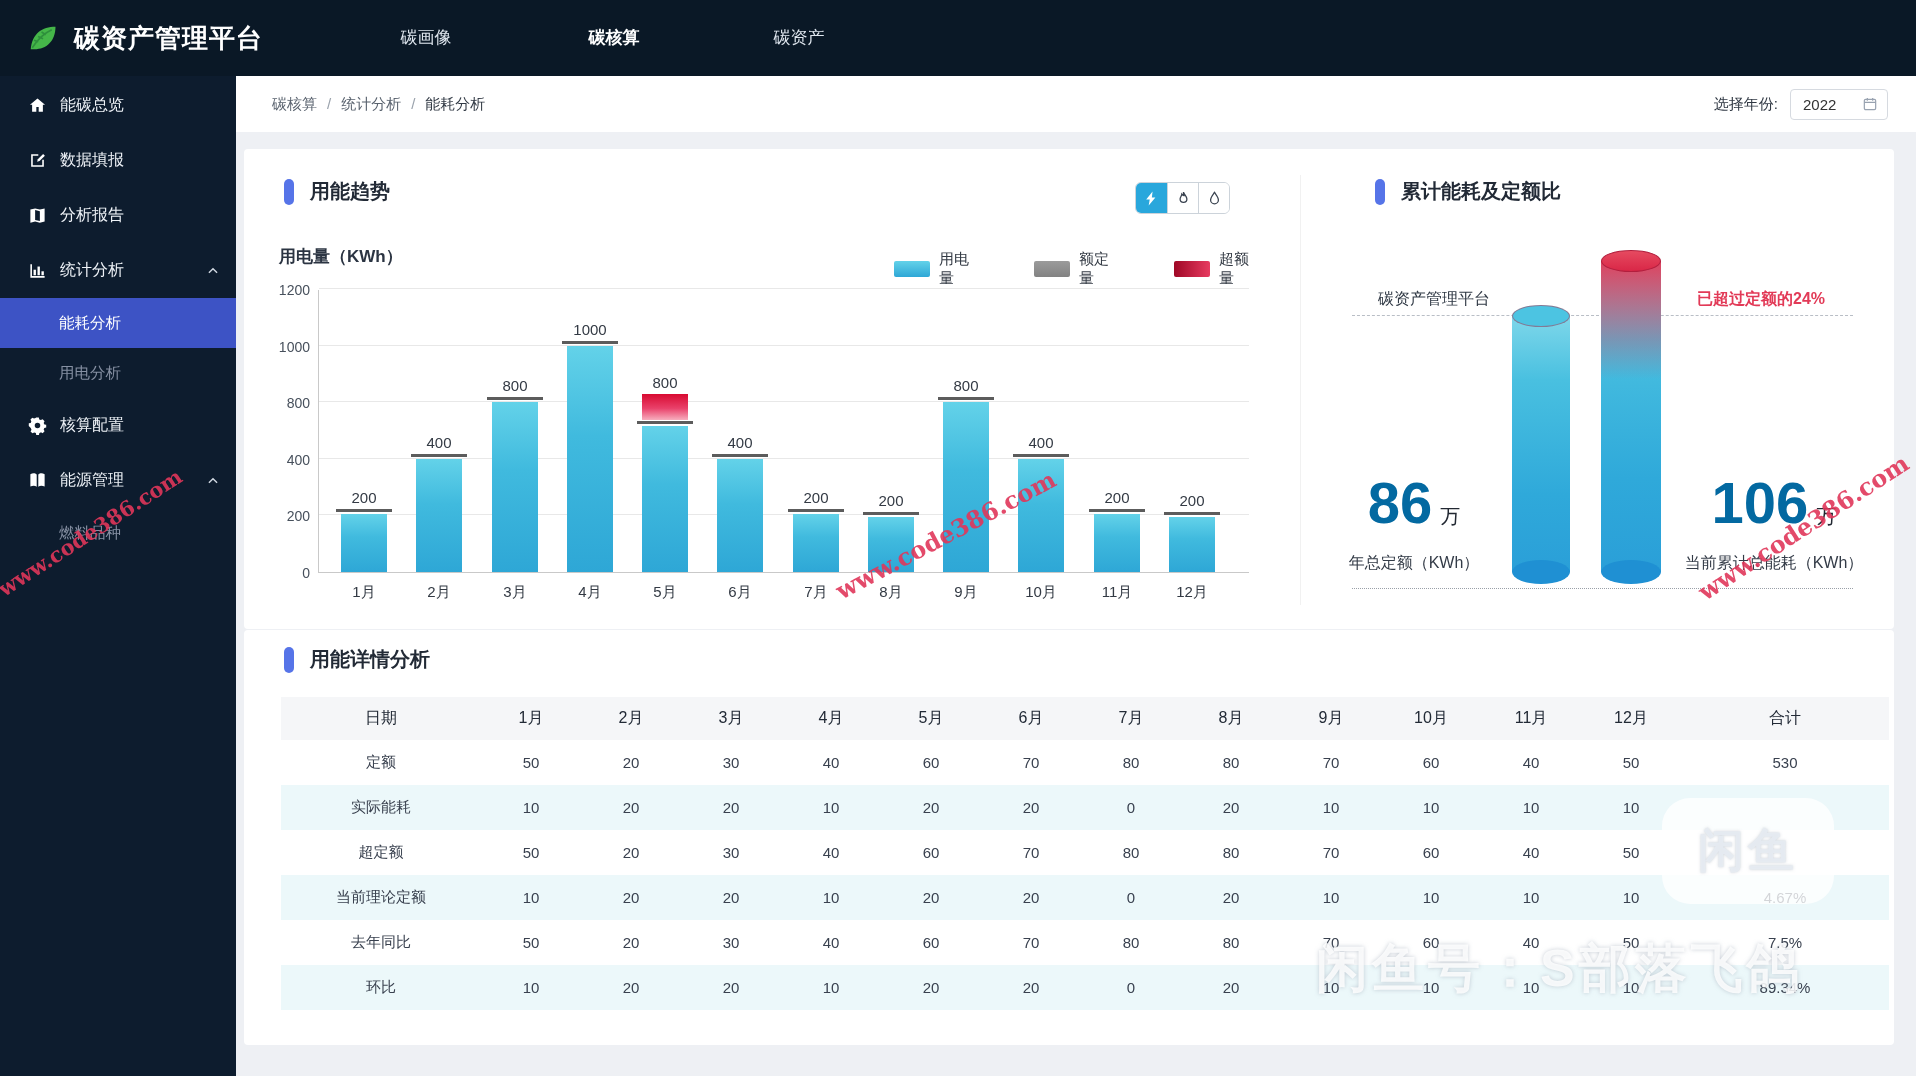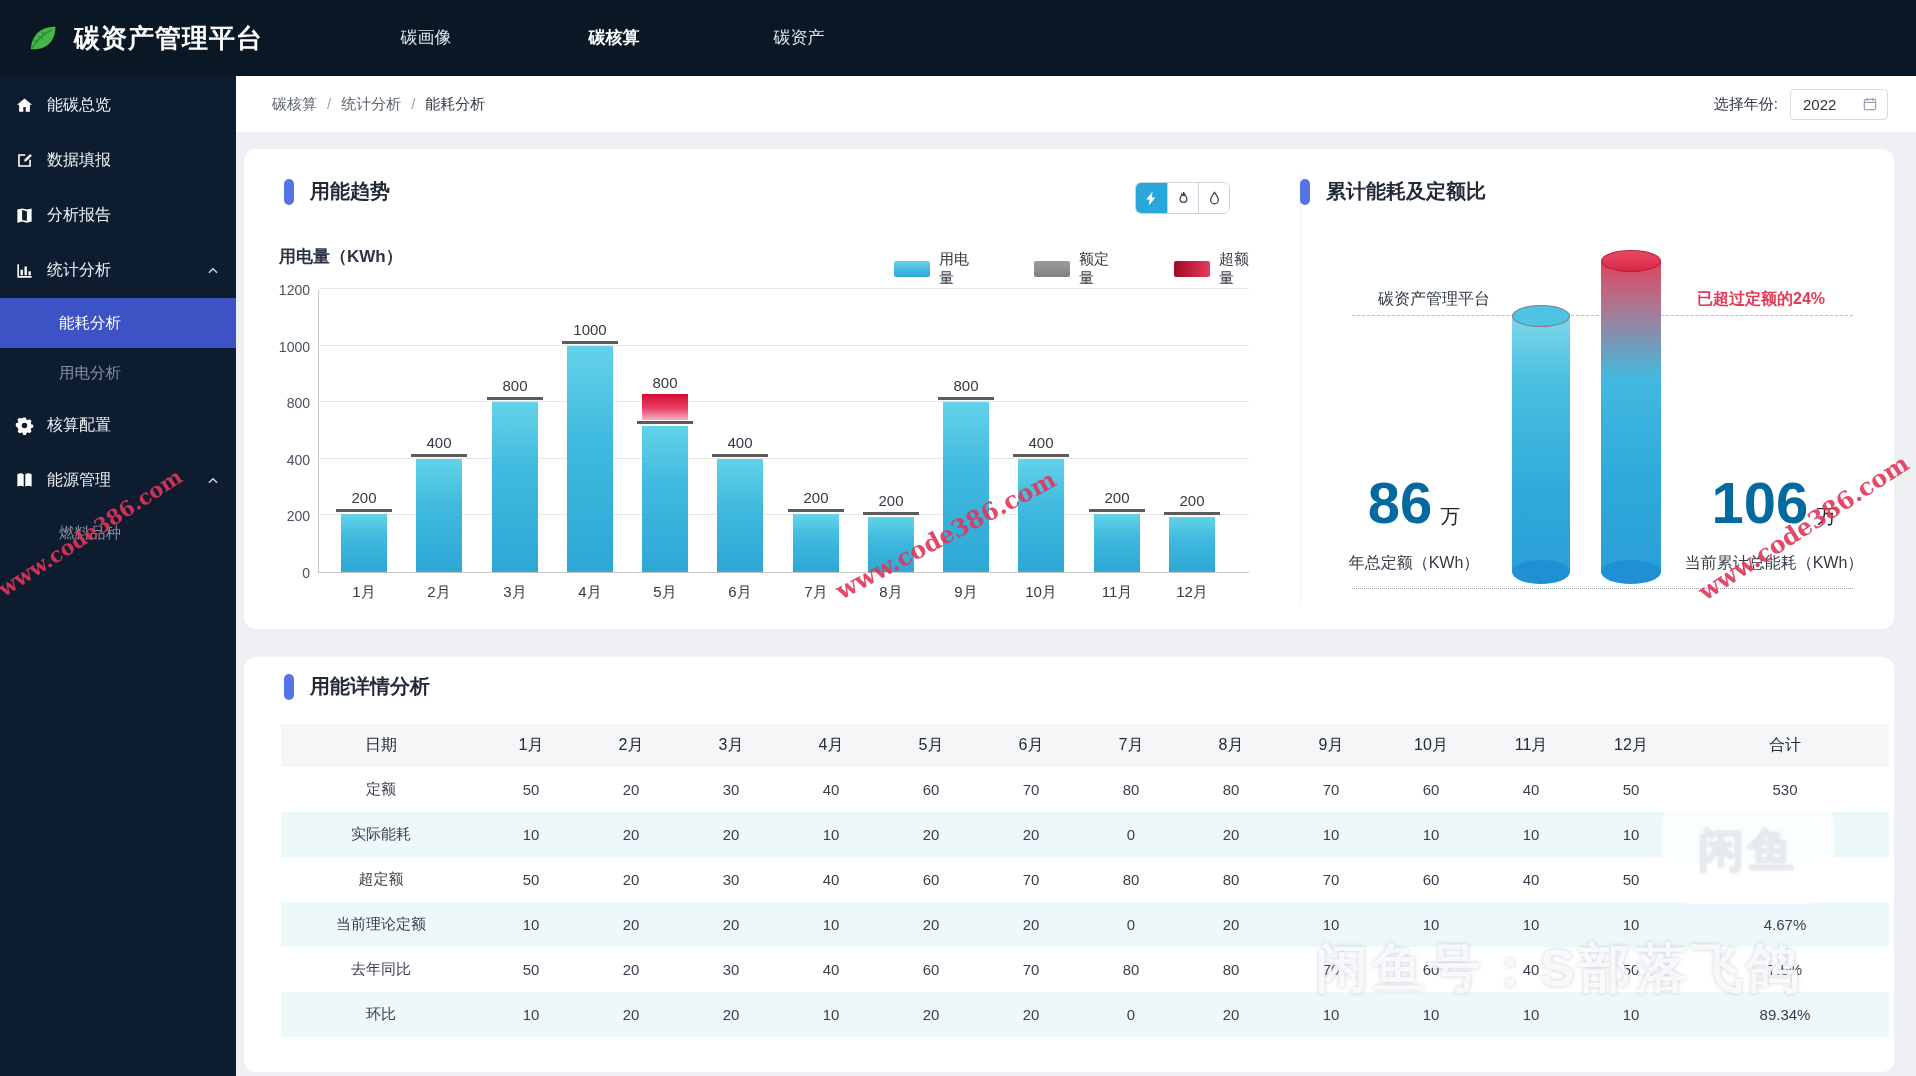--- a/index.html
+++ b/index.html
@@ -9,43 +9,43 @@
     font-family:"Liberation Sans", sans-serif;
   }
   
   .topbar { position:absolute; left:0; top:0; width:1916px; height:76px; background:#0a1826; z-index:6; display:flex; align-items:center; }
   .logo { margin-left:24px; display:flex; }
   .app-title { color:#ffffff; font-size:26px; font-weight:700; margin-left:14px; letter-spacing:1px; }
   .nav-item { position:absolute; top:0; height:76px; line-height:76px; width:96px; text-align:center; font-size:17px; color:#dfe6ee; cursor:pointer; }
   .nav-item.active { color:#ffffff; font-weight:700; }
   
   .sidebar { position:absolute; left:0; top:76px; width:236px; height:1000px; background:#0d1c2e; padding-top:2px; z-index:5; }
-  .side-item { height:55px; display:flex; align-items:center; color:#eef2f7; font-size:16px; position:relative; cursor:pointer; }
+  .side-item { height:55px; display:flex; align-items:center; color:#eef2f7; font-size:16px; position:relative; cursor:pointer;margin-left:13px; }
   .s-icon { margin-left:15px; width:20px; color:#ffffff; display:flex; }
   .s-label { margin-left:12px; }
   .s-chev { position:absolute; right:16px; color:#cfd6e0; display:flex; }
   .side-sub { height:50px; display:flex; align-items:center; padding-left:47px; color:#8690a3; font-size:15.5px; cursor:pointer; }
   .side-sub.active { background:#3d53c5; color:#ffffff; }
   
   .main { position:absolute; left:236px; top:76px; width:1680px; height:1000px; }
   .crumbbar { height:56px; background:#ffffff; display:flex; align-items:center; justify-content:space-between; padding:0 28px 0 36px; }
   .crumbs { font-size:15px; color:#59626e; display:flex; gap:10px; }
   .crumb.last { color:#313944; }
   .crumb-sep { color:#9aa2ac; }
   .yearpick { display:flex; align-items:center; gap:12px; font-size:15px; color:#313944; }
   .yearbox { width:98px; height:31px; border:1px solid #d6dae0; border-radius:4px; display:flex; align-items:center; justify-content:space-between; padding:0 9px 0 12px; color:#333; cursor:pointer; background:#fff; }
   .yearbox .cal { color:#98a2b0; display:flex; }
   
-  .card { position:relative; margin-left:8px; width:1650px; background:#ffffff; border-radius:12px; }
+  .card { position:relative; margin-left:8px; width:1650px; background:#ffffff; border-radius:4px; }
   .card1 { margin-top:17px; height:480px; }
-  .card2 { margin-top:28px; height:415px; }
+  .card2 { margin-top:1px; height:415px; }
   .sec-head { position:absolute; display:flex; align-items:center; }
   .accent { width:10px; height:26px; border-radius:5px; background:#5674e8; }
   .sec-title { font-size:20px; font-weight:700; color:#222a36; margin-left:16px; }
-  .sh1 { left:40px; top:29px; } .sh2 { left:1056px; top:29px; } .sh3 { left:40px; top:16px; }
+  .sh1 { left:40px; top:29px; } .sh2 { left:1131px; top:29px; } .sh3 { left:40px; top:16px; }
   
   .toggle-group { position:absolute; left:891px; top:33px; display:flex; border:1px solid #ccd3da; border-radius:6px; overflow:hidden; height:32px; background:#fff; }
   .tbtn { width:31px; display:flex; align-items:center; justify-content:center; background:#ffffff; color:#3a4350; border-left:1px solid #ccd3da; cursor:pointer; }
   .tbtn:first-child { border-left:none; }
   .tbtn.active { background:#29a7dc; color:#ffffff; }
   
   .axis-title { position:absolute; left:35px; top:96px; font-size:17px; font-weight:700; color:#2b3442; }
   .legend { position:absolute; left:630px; top:101px; width:376px; display:flex; justify-content:flex-end; gap:24px; align-items:center; }
   .leg-item { display:flex; align-items:center; gap:9px; cursor:pointer;padding-left:40px; }
   .leg-label { font-size:15px; color:#333a44; }

